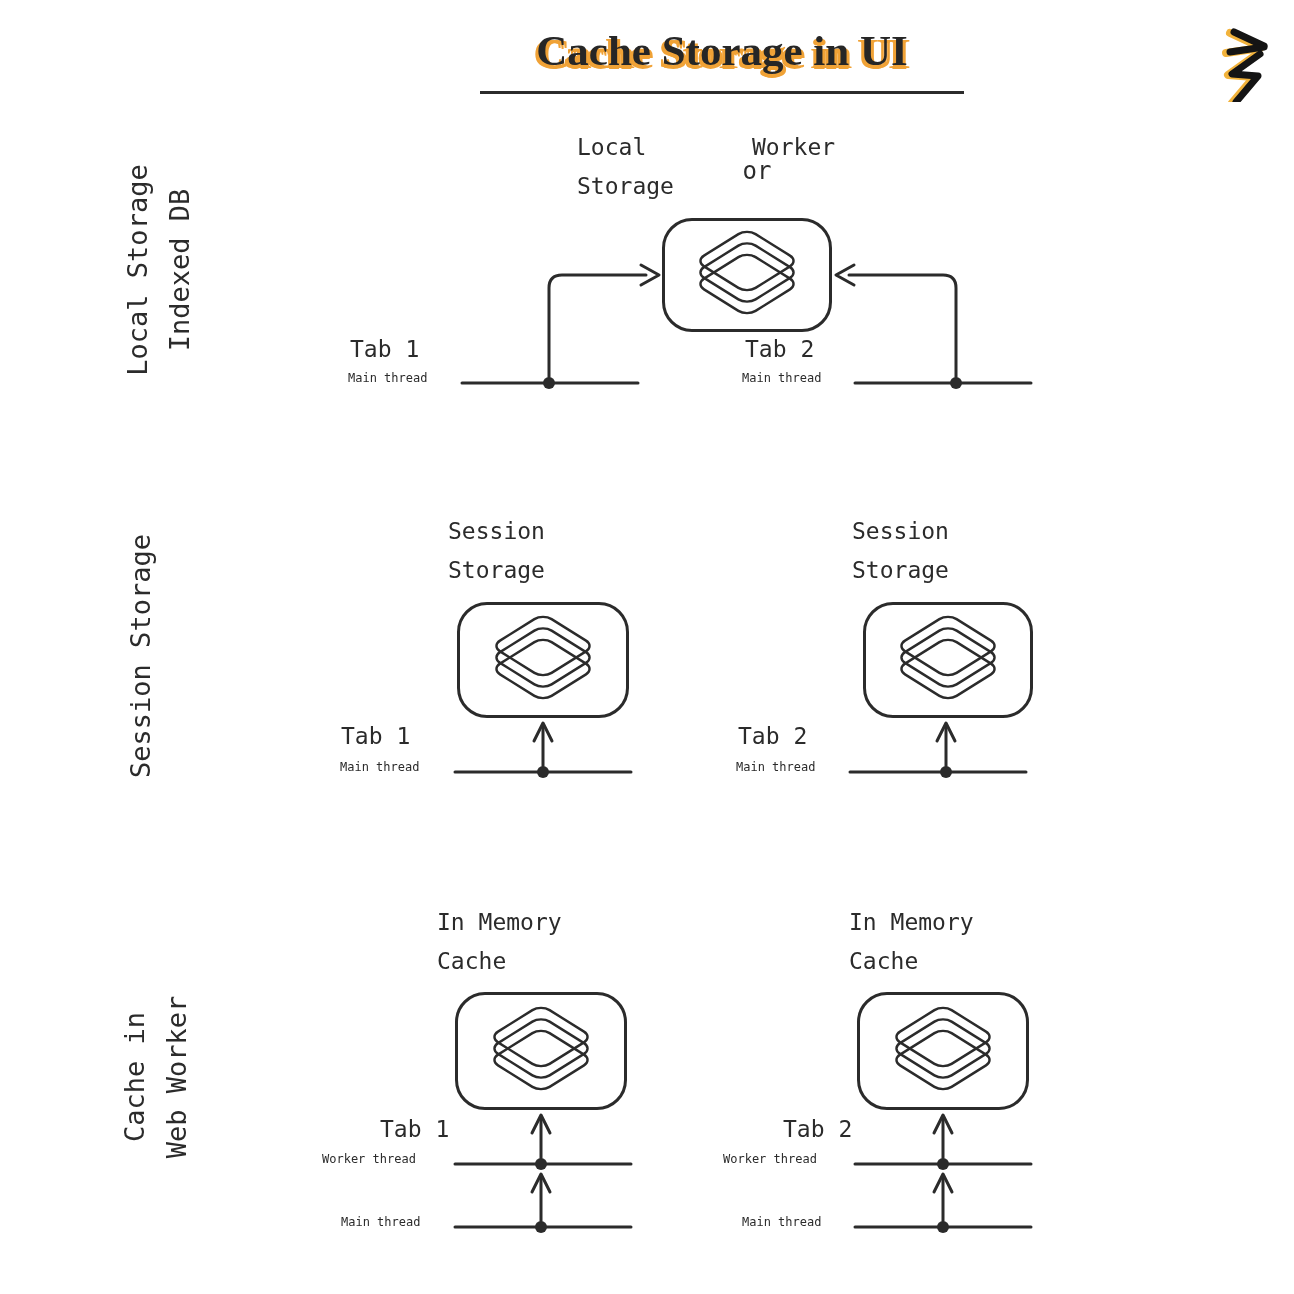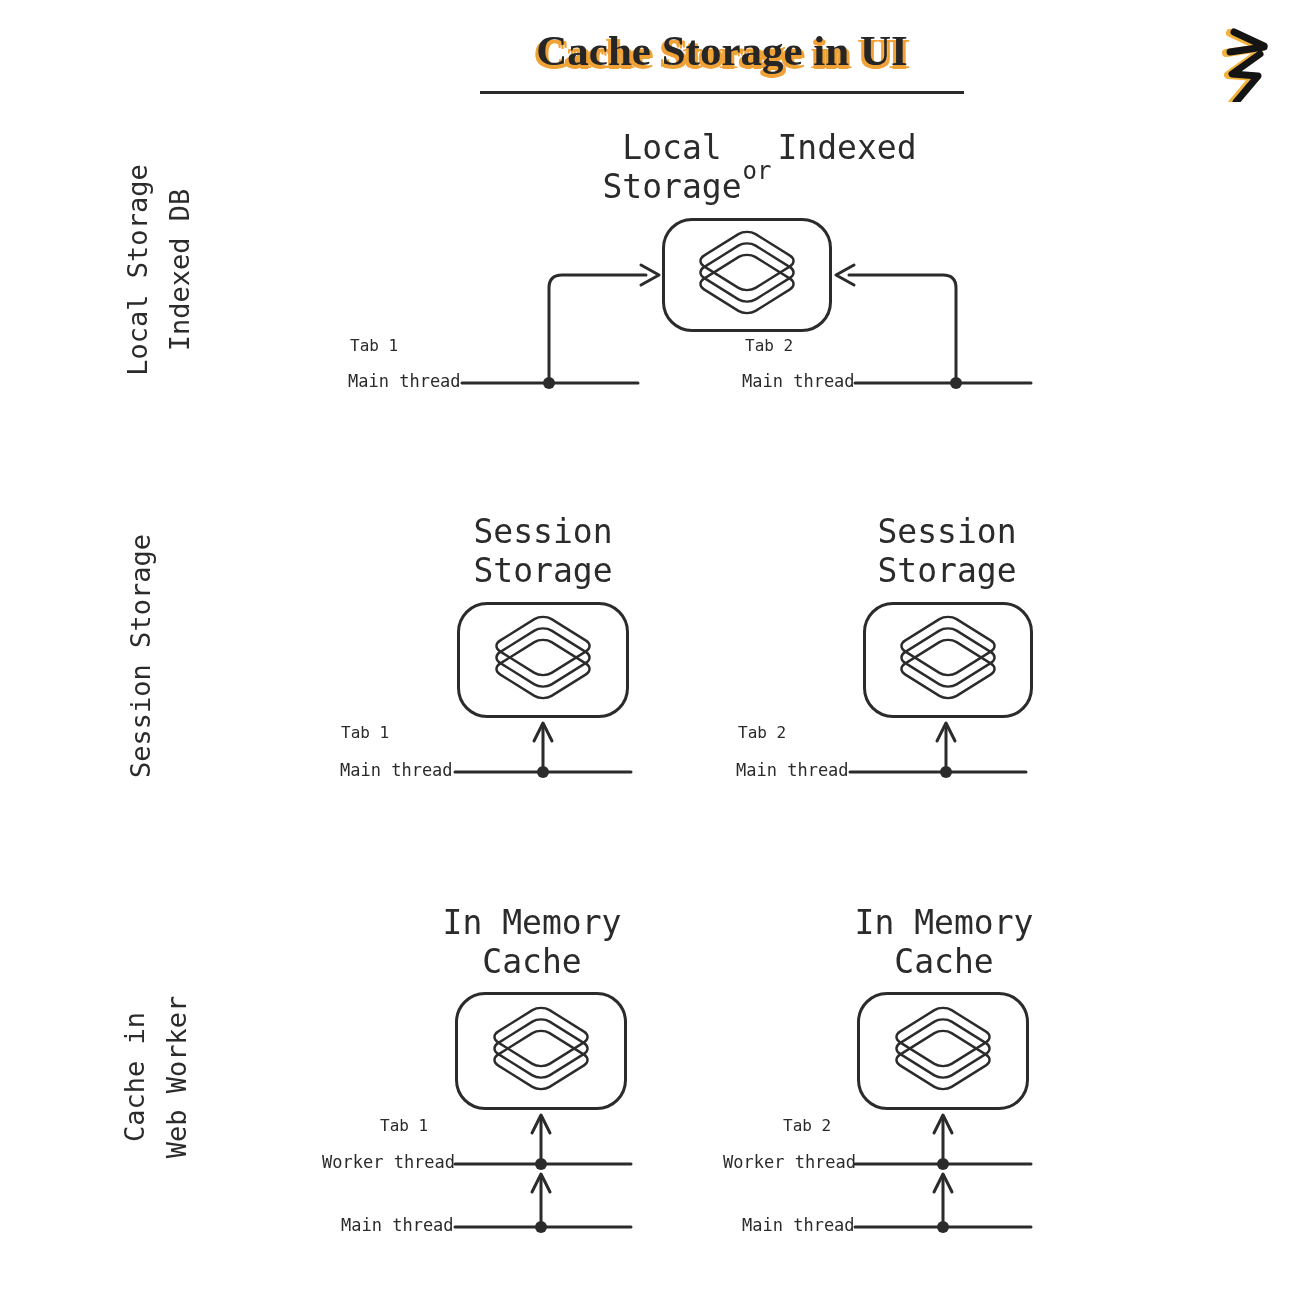--- a/index.html
+++ b/index.html
@@ -5,24 +5,24 @@
   html,body{margin:0;padding:0;background:#ffffff;}
   body{width:1294px;height:1294px;position:relative;overflow:hidden;
        font-family:"DejaVu Sans Mono", monospace;color:#2b2b2b;}
   .abs{position:absolute;}
   .title{font-size:43px;font-weight:bold;text-align:center;color:#262626;
          text-shadow:-3px 3px 0 #f0a236, 0 4px 0 #f0a236, 3px 3px 0 #f0a236;
          letter-spacing:0px;white-space:nowrap;font-family:Liberation Serif, serif;}
   .title-underline{background:#2b2b2b;height:3px;}
   .side-label{font-size:27px;line-height:42px;text-align:center;white-space:nowrap;
               transform:rotate(-90deg);transform-origin:center center;}
-  .node-title{font-size:33px;line-height:39px;text-align:center;white-space:nowrap;}
+  .node-title{font-size:23px;line-height:39px;text-align:left;white-space:nowrap;}
   .or-label{font-size:24px;}
-  .tab-label{font-size:16px;white-space:nowrap;}
-  .thread-label{font-size:17px;white-space:nowrap;}
+  .tab-label{font-size:23px;white-space:nowrap;}
+  .thread-label{font-size:12px;white-space:nowrap;}
   .node-box{border:3px solid #2b2b2b;border-radius:30px;box-sizing:border-box;
             display:flex;align-items:center;justify-content:center;background:#fff;}
   svg{display:block;}
 </style>
 </head>
 <body>
 
 <svg class="abs" style="left:0;top:0;" width="1294" height="1294" viewBox="0 0 1294 1294">
   <g stroke="#2b2b2b" stroke-width="3" fill="none" stroke-linecap="round" stroke-linejoin="round">
 
@@ -100,21 +100,21 @@
   <div>Local Storage</div>
   <div>Indexed DB</div>
 </div>
 
 <div class="abs node-title" style="left:577px;top:128px;width:190px;">
   <div>Local</div>
   <div>Storage</div>
 </div>
 <div class="abs or-label" style="left:733px;top:157px;width:48px;text-align:center;">or</div>
 <div class="abs node-title" style="left:752px;top:128px;width:190px;">
-  <div>Indexed</div>
+  <div>Worker</div>
 </div>
 
 <div class="abs node-box" style="left:662px;top:218px;width:170px;height:114px;">
   <svg width="150" height="100" viewBox="0 0 150 100">
     <g fill="none" stroke="#2b2b2b" stroke-width="2.4">
       <rect x="-24" y="-24" width="48" height="48" rx="8" vector-effect="non-scaling-stroke" transform="translate(75,59) scale(1.52,0.95) rotate(45)"></rect>
       <rect x="-24" y="-24" width="48" height="48" rx="8" vector-effect="non-scaling-stroke" transform="translate(75,47.5) scale(1.52,0.95) rotate(45)"></rect>
       <rect x="-24" y="-24" width="48" height="48" rx="8" vector-effect="non-scaling-stroke" transform="translate(75,36) scale(1.52,0.95) rotate(45)"></rect>
     </g>
   </svg>

